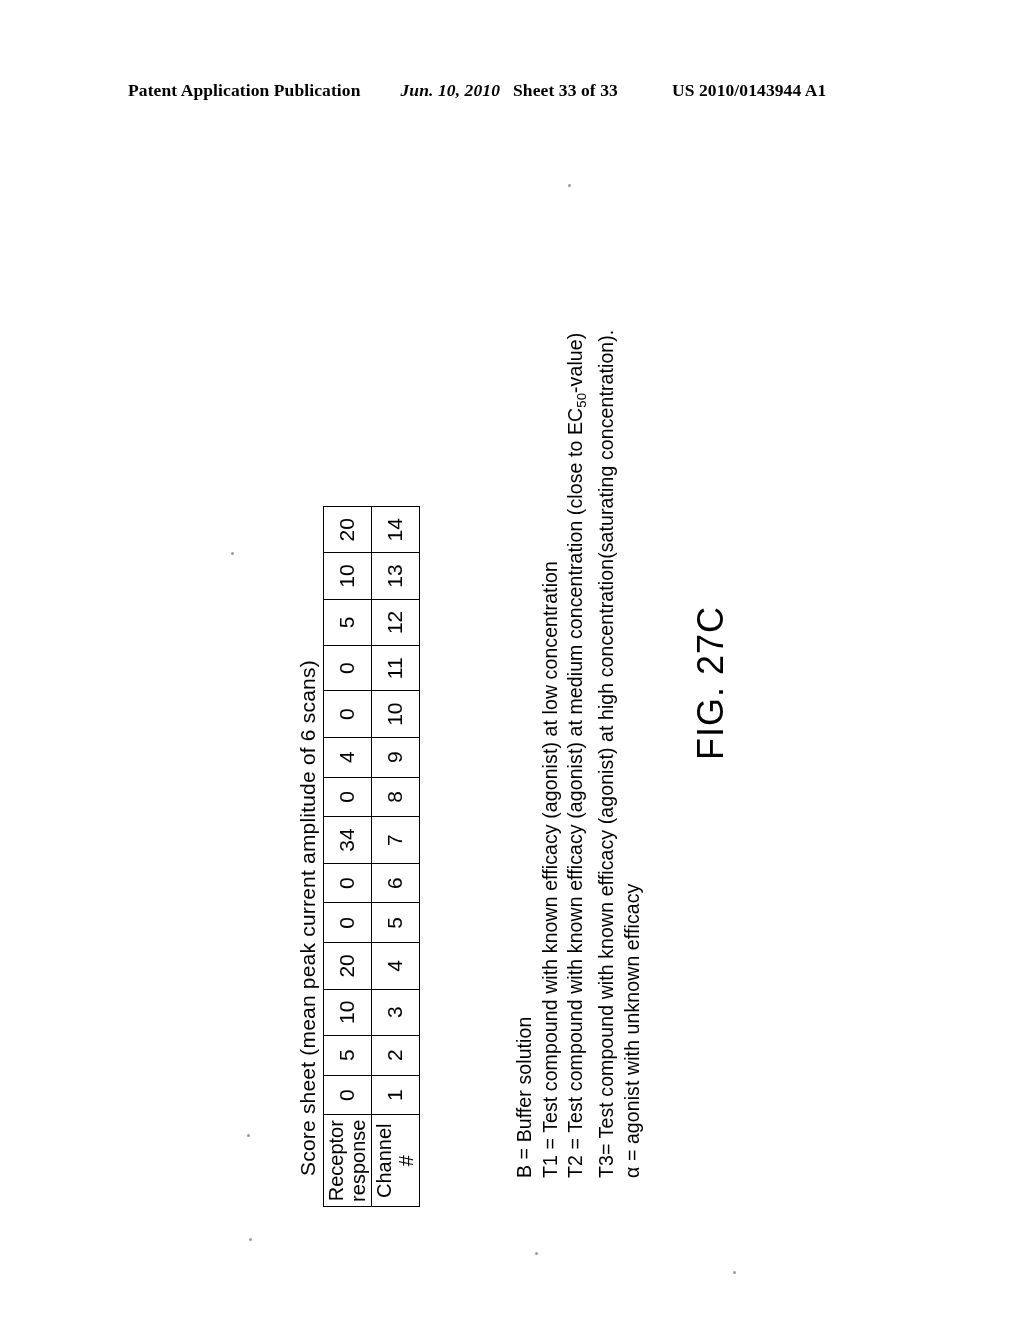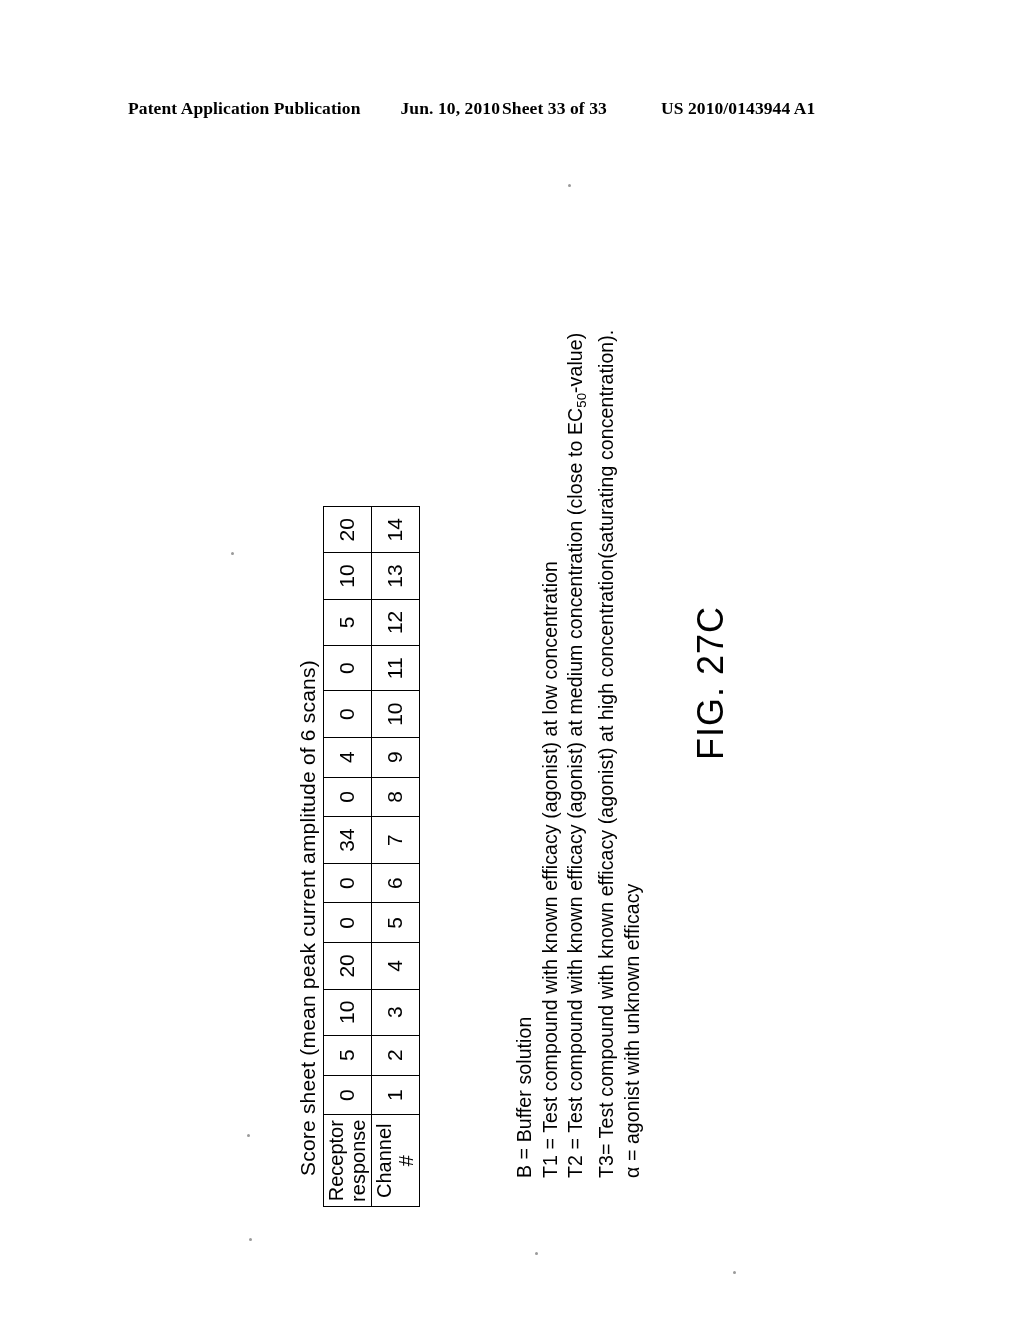--- a/index.html
+++ b/index.html
@@ -12,35 +12,35 @@
     height: 1320px;
     position: relative;
     font-family: "Liberation Sans", sans-serif;
     color: #000000;
     overflow: hidden;
   }
 
   
   #page-header {
     position: absolute;
-    top: 98px;
+    top: 80px;
     left: 128px;
     width: 768px;
     height: 26px;
     display: flex;
     align-items: baseline;
     font-family: "Liberation Serif", serif;
     font-weight: bold;
     font-size: 17.5px;
     letter-spacing: 0.1px;
     white-space: nowrap;
   }
   #page-header .hdr-pub   { }
-  #page-header .hdr-date  { margin-left: 40px; }
-  #page-header .hdr-sheet { margin-left: 2px; }
+  #page-header .hdr-date  { margin-left: 40px; font-style: italic; }
+  #page-header .hdr-sheet { margin-left: 13px; }
   #page-header .hdr-num   { margin-left: 54px; }
 
   
   .rot {
     position: absolute;
     transform-origin: 0 0;
     white-space: nowrap;
   }
 
   

